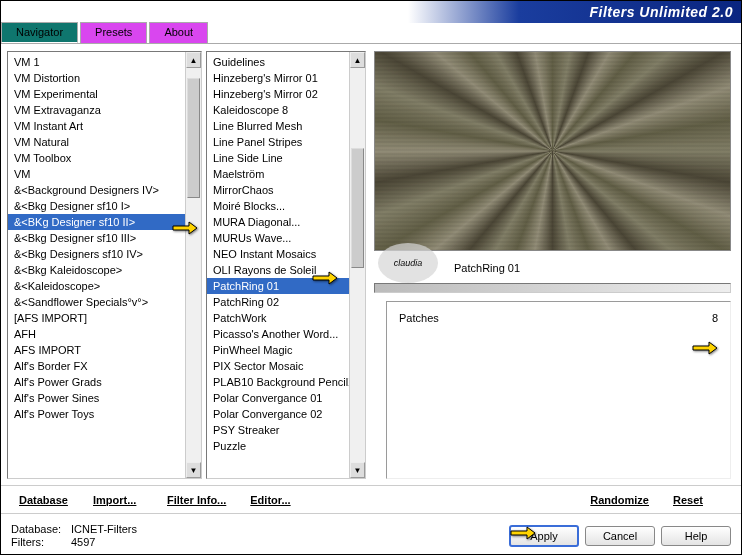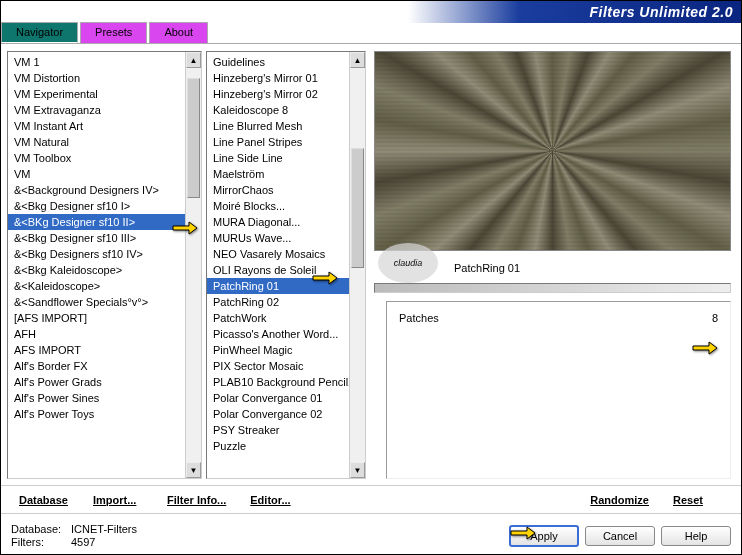--- a/index.html
+++ b/index.html
@@ -123,21 +123,21 @@
           <div class="list-item">Hinzeberg's Mirror 02</div>
           <div class="list-item">Kaleidoscope 8</div>
           <div class="list-item">Line Blurred Mesh</div>
           <div class="list-item">Line Panel Stripes</div>
           <div class="list-item">Line Side Line</div>
           <div class="list-item">Maelström</div>
           <div class="list-item">MirrorChaos</div>
           <div class="list-item">Moiré Blocks...</div>
           <div class="list-item">MURA Diagonal...</div>
           <div class="list-item">MURUs Wave...</div>
-          <div class="list-item">NEO Vasarely Mosaics</div>
+          <div class="list-item">NEO Instant Mosaics</div>
           <div class="list-item">OLI Rayons de Soleil</div>
           <div class="list-item selected">PatchRing 01</div>
           <div class="list-item">PatchRing 02</div>
           <div class="list-item">PatchWork</div>
           <div class="list-item">Picasso's Another Word...</div>
           <div class="list-item">PinWheel Magic</div>
           <div class="list-item">PIX Sector Mosaic</div>
           <div class="list-item">PLAB10 Background PencilX...</div>
           <div class="list-item">Polar Convergance 01</div>
           <div class="list-item">Polar Convergance 02</div>

